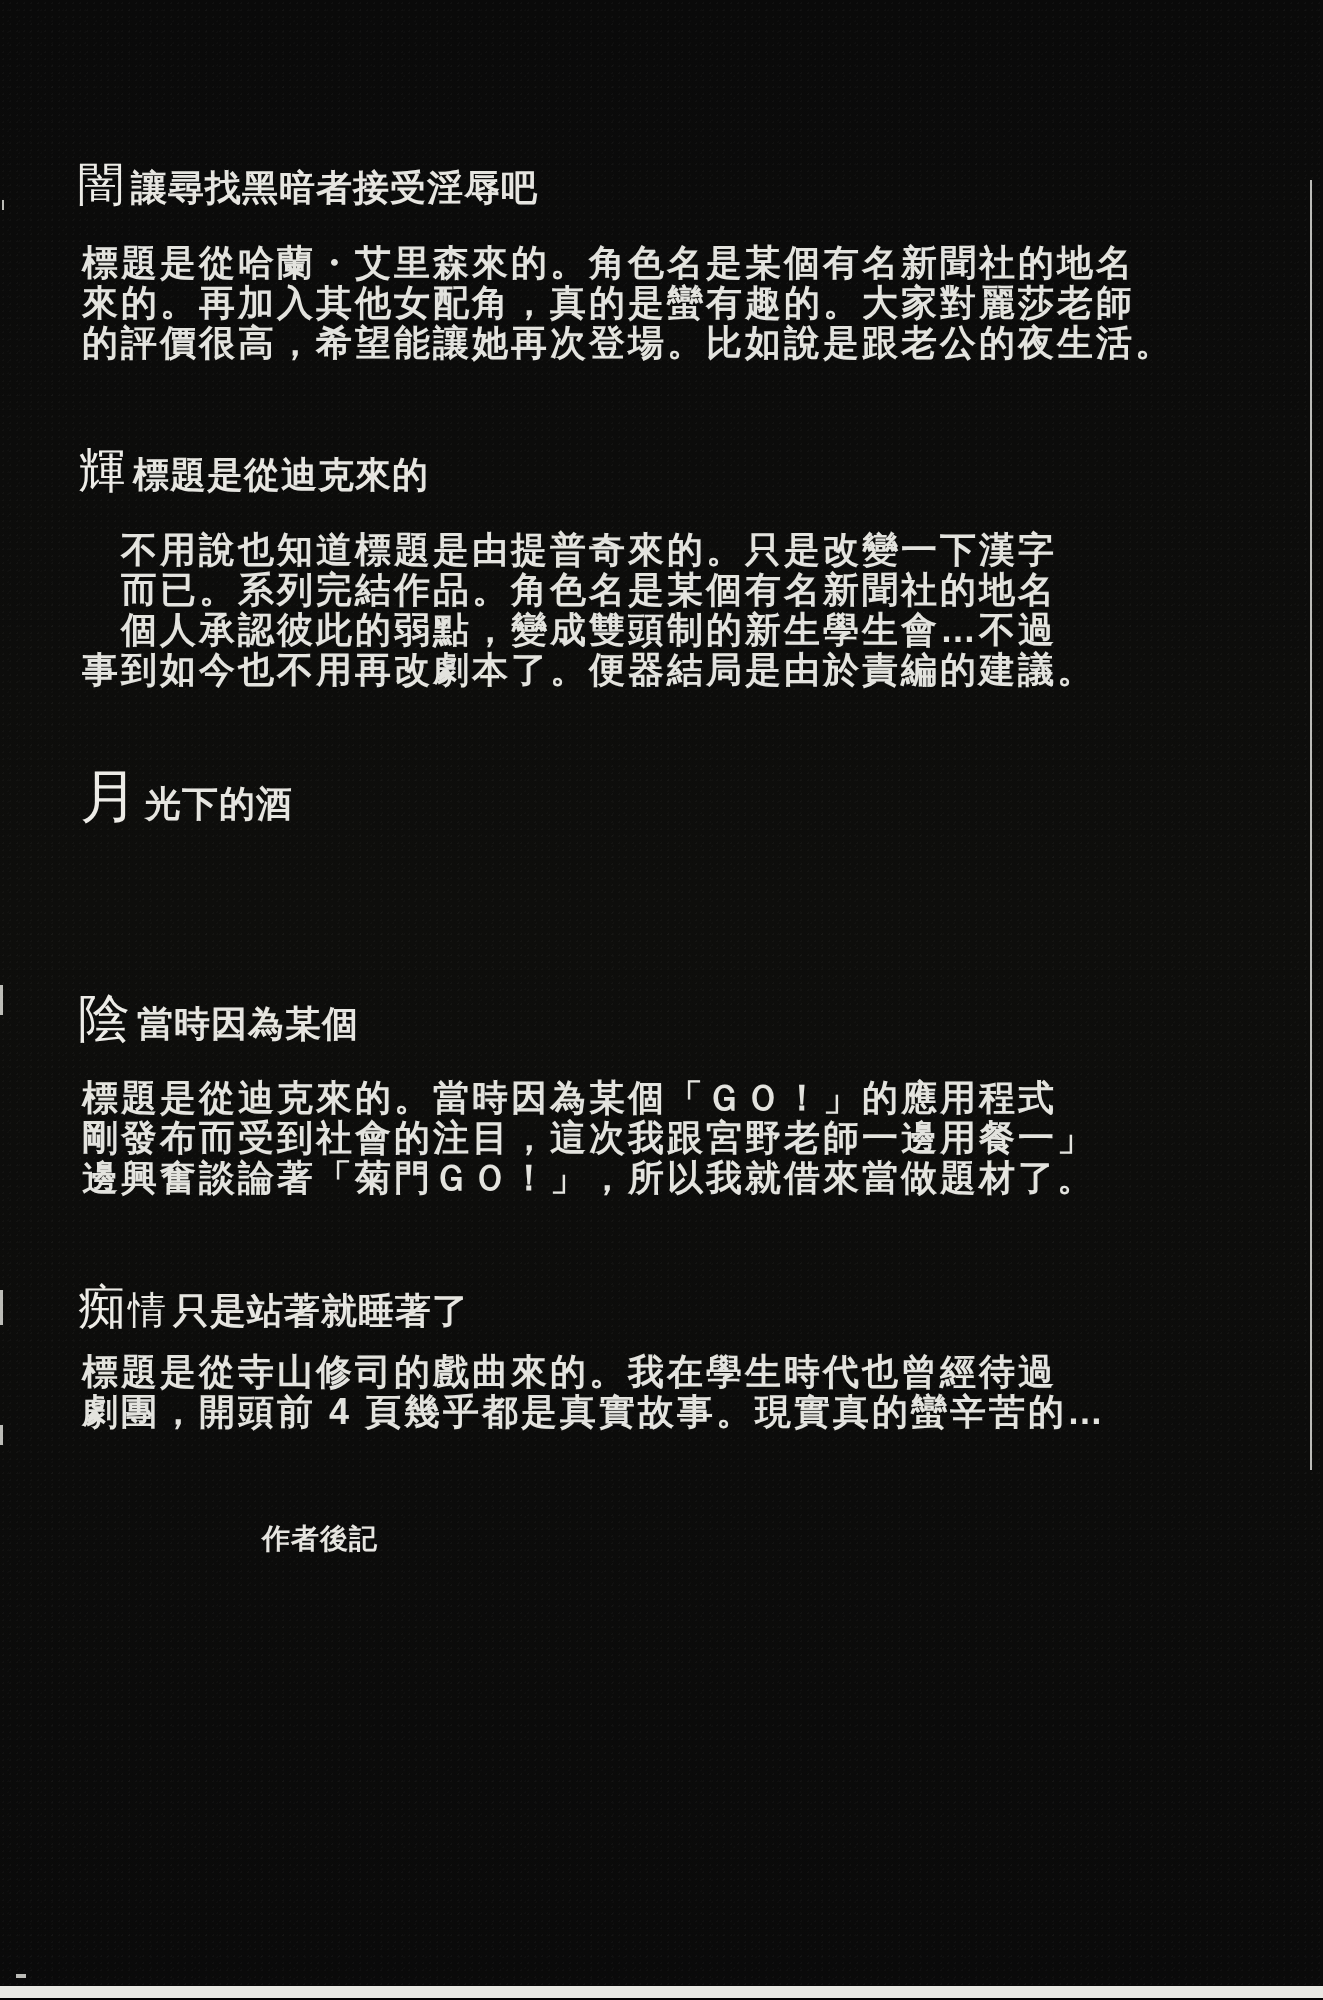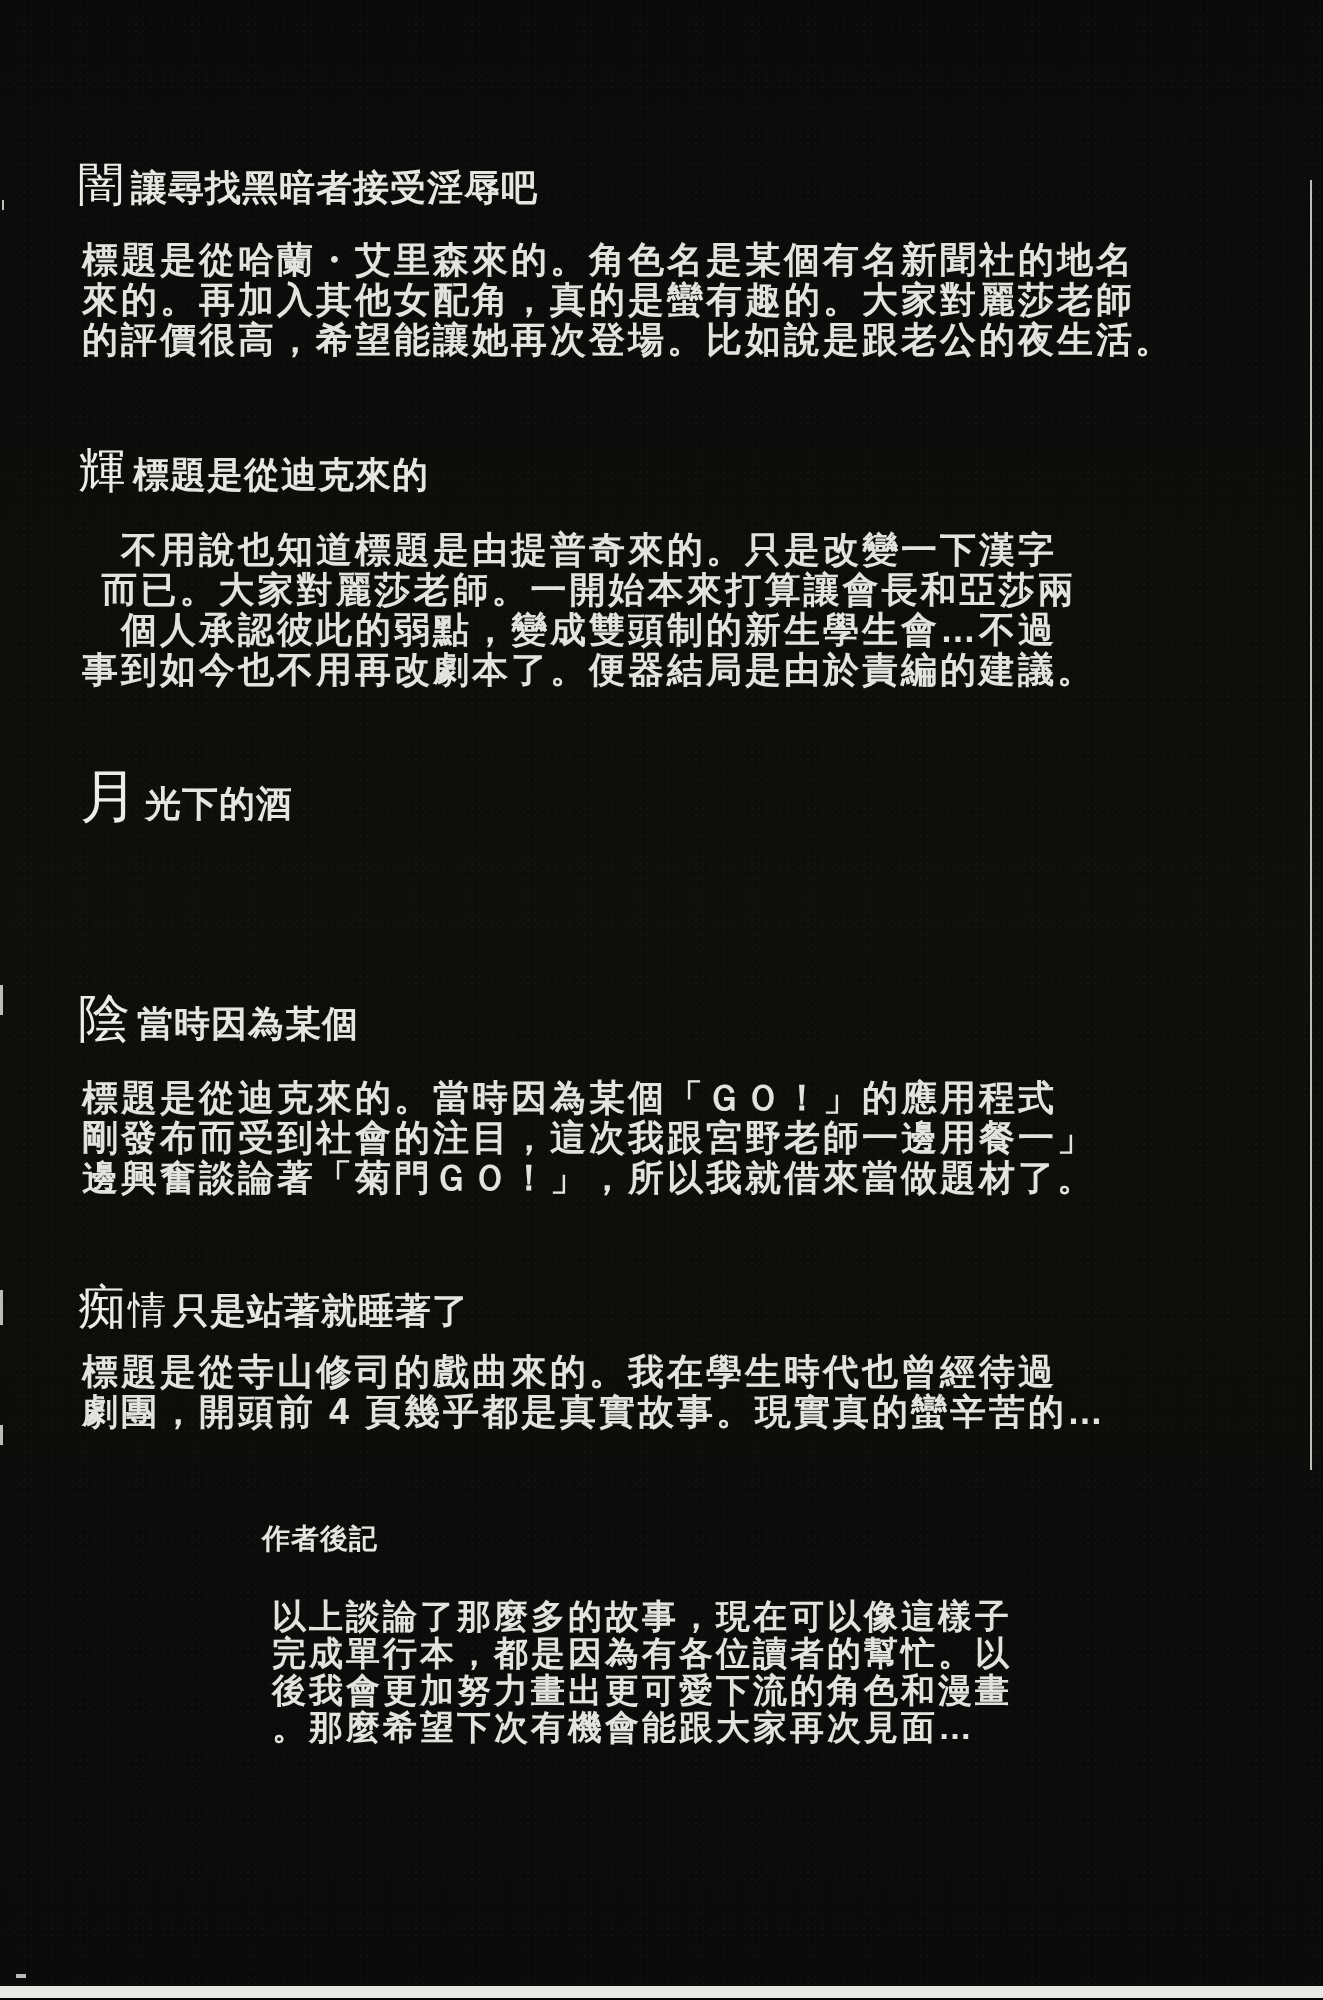--- a/index.html
+++ b/index.html
@@ -117,33 +117,33 @@
 </head>
 <body>
 
 <div class="page">
   <div class="grain"></div>
 
   <div class="abs heading" style="left:78px; top:162px;">
     <span class="kanji k1">闇</span>
     <span class="section-title">讓尋找黑暗者接受淫辱吧</span>
   </div>
-  <div class="abs para" style="left:82px; top:243px;font-family:Liberation Mono, monospace;">
+  <div class="abs para" style="left:82px; top:243px;">
     <span class="line">標題是從哈蘭・艾里森來的。角色名是某個有名新聞社的地名</span>
     <span class="line">來的。再加入其他女配角，真的是蠻有趣的。大家對麗莎老師</span>
     <span class="line">的評價很高，希望能讓她再次登場。比如說是跟老公的夜生活。</span>
   </div>
 
   <div class="abs heading" style="left:78px; top:447px;">
     <span class="kanji k2">輝</span>
     <span class="section-title">標題是從迪克來的</span>
   </div>
   <div class="abs para" style="left:82px; top:530px;text-align:center;">
     <span class="line">不用說也知道標題是由提普奇來的。只是改變一下漢字</span>
-    <span class="line">而已。大家對麗莎老師。一開始本來打算讓會長和亞莎兩</span>
+    <span class="line">而已。系列完結作品。角色名是某個有名新聞社的地名</span>
     <span class="line">個人承認彼此的弱點，變成雙頭制的新生學生會…不過</span>
     <span class="line">事到如今也不用再改劇本了。便器結局是由於責編的建議。</span>
   </div>
 
   <div class="abs heading" style="left:80px; top:768px;">
     <span class="kanji k3">月</span>
     <span class="section-title">光下的酒</span>
   </div>
 
   <div class="abs heading" style="left:78px; top:993px;">
@@ -160,26 +160,20 @@
     <span class="kanji k5">痴</span>
     <span class="kanji-secondary">情</span>
     <span class="section-title">只是站著就睡著了</span>
   </div>
   <div class="abs para" style="left:82px; top:1352px;">
     <span class="line">標題是從寺山修司的戲曲來的。我在學生時代也曾經待過</span>
     <span class="line">劇團，開頭前 4 頁幾乎都是真實故事。現實真的蠻辛苦的…</span>
   </div>
 
   <div class="abs afterword-heading" style="left:262px; top:1520px;font-family:Liberation Mono, monospace;">作者後記</div>
-  <div class="abs afterword-para" style="left:272px; top:1598px;">
-    <span class="line">以上談論了那麼多的故事，現在可以像這樣子</span>
-    <span class="line">完成單行本，都是因為有各位讀者的幫忙。以</span>
-    <span class="line">後我會更加努力畫出更可愛下流的角色和漫畫</span>
-    <span class="line">。那麼希望下次有機會能跟大家再次見面…</span>
-  </div>
 
   <div class="right-scan-line"></div>
   <div class="edge-sliver" style="left:0; top:985px; width:3px; height:30px;"></div>
   <div class="edge-sliver" style="left:0; top:1290px; width:3px; height:35px;"></div>
   <div class="edge-sliver" style="left:0; top:1425px; width:3px; height:20px;"></div>
   <div class="edge-sliver" style="left:2px; top:200px; width:2px; height:10px;"></div>
   <div class="edge-sliver" style="left:16px; top:1974px; width:10px; height:4px;"></div>
   <div class="bottom-strip"></div>
   <div class="bottom-black-line"></div>
 </div>

